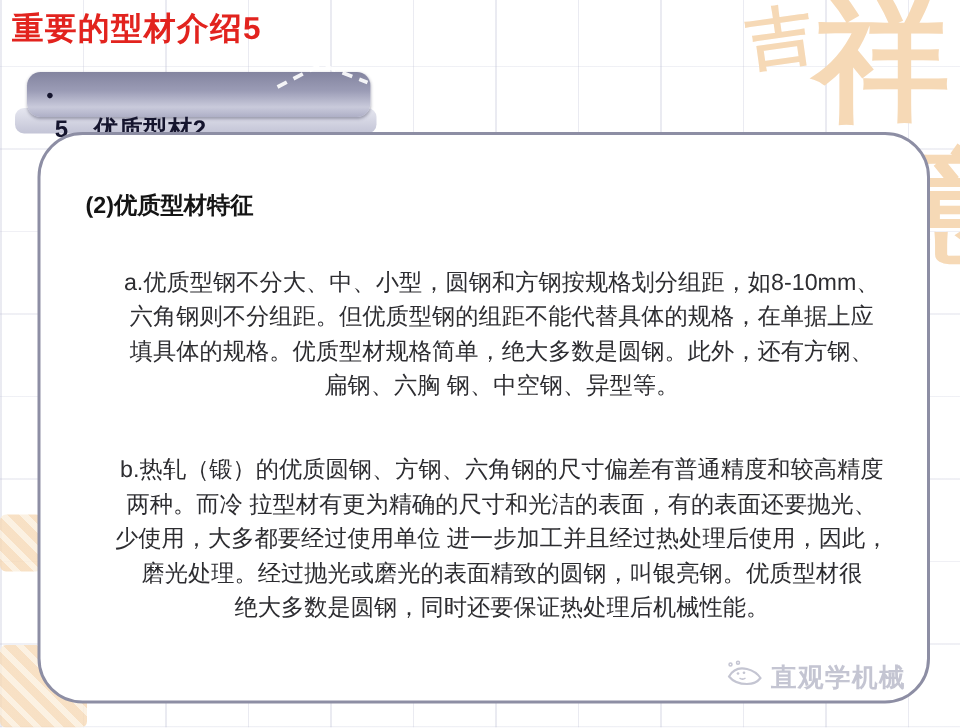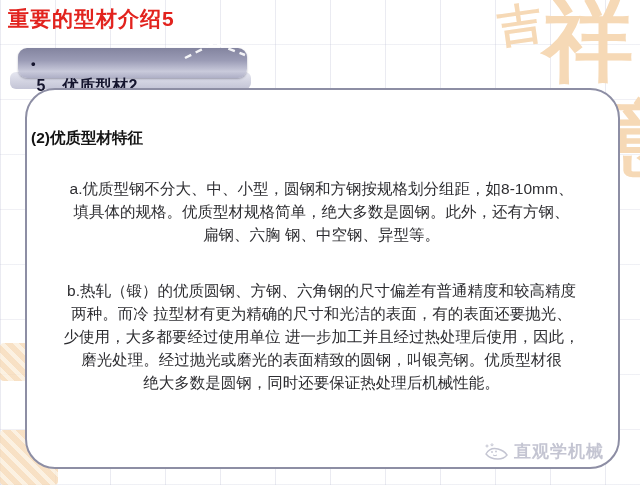--- a/index.html
+++ b/index.html
@@ -51,34 +51,34 @@
     box-shadow:0 1px 2px rgba(40,40,70,.35);
   }
   .bar-bullet{font-size:13px;font-weight:bold;color:#15152e;margin-right:1px;}
   .bar-label{font-size:16px;font-weight:bold;color:#15152e;letter-spacing:.5px;margin-top:47px;}
   .bar-dashes{position:absolute;left:183px;top:40px;z-index:4;pointer-events:none;}
 
   
   .content-box{
     position:absolute;left:25px;top:88px;width:595px;height:381px;z-index:5;
     background:#ffffff;border:2px solid #8d8ea4;border-radius:30px;
-    box-sizing:border-box;padding:38px 6px 0 4px;
+    box-sizing:border-box;padding:38px 6px 0 30px;
   }
   .box-heading{
     font-size:15.5px;line-height:20px;font-weight:bold;color:#141414;
     margin:0 0 29px 0;
   }
   .para{font-size:15.5px;color:#2d2d31;text-align:center;}
   .para .text-line{height:23px;line-height:23px;white-space:nowrap;overflow:hidden;}
   .para-b{margin-top:33px;}
 
   
   .logo{
     position:absolute;right:36px;top:440px;z-index:6;
-    display:flex;align-items:center;gap:5px;
+    display:flex;gap:5px;
     color:#c4c5d2;font-size:17px;font-weight:bold;letter-spacing:1px;
   }
   .page-number{
     position:absolute;left:597px;top:461px;z-index:6;
     font-size:14px;font-weight:bold;color:#2a2a2a;margin-left:44px;
   }
 </style>
 </head>
 <body>
 
@@ -100,20 +100,21 @@
 </div>
 <svg class="bar-dashes" width="66" height="20" viewBox="0 0 66 20">
   <polyline points="2,18 31,3 62,15" fill="none" stroke="#ffffff" stroke-width="2.5" stroke-dasharray="7 5" opacity="0.9"></polyline>
 </svg>
 
 <div class="content-box">
   <div class="box-heading">(2)优质型材特征</div>
 
   <div class="para para-a">
     <div class="text-line">a.优质型钢不分大、中、小型，圆钢和方钢按规格划分组距，如8-10mm、</div>
+    <div class="text-line">六角钢则不分组距。但优质型钢的组距不能代替具体的规格，在单据上应</div>
     <div class="text-line">填具体的规格。优质型材规格简单，绝大多数是圆钢。此外，还有方钢、</div>
     <div class="text-line">扁钢、六胸 钢、中空钢、异型等。</div>
   </div>
 
   <div class="para para-b">
     <div class="text-line">b.热轧（锻）的优质圆钢、方钢、六角钢的尺寸偏差有普通精度和较高精度</div>
     <div class="text-line">两种。而冷 拉型材有更为精确的尺寸和光洁的表面，有的表面还要抛光、</div>
     <div class="text-line">少使用，大多都要经过使用单位 进一步加工并且经过热处理后使用，因此，</div>
     <div class="text-line">磨光处理。经过抛光或磨光的表面精致的圆钢，叫银亮钢。优质型材很</div>
     <div class="text-line">绝大多数是圆钢，同时还要保证热处理后机械性能。</div>

